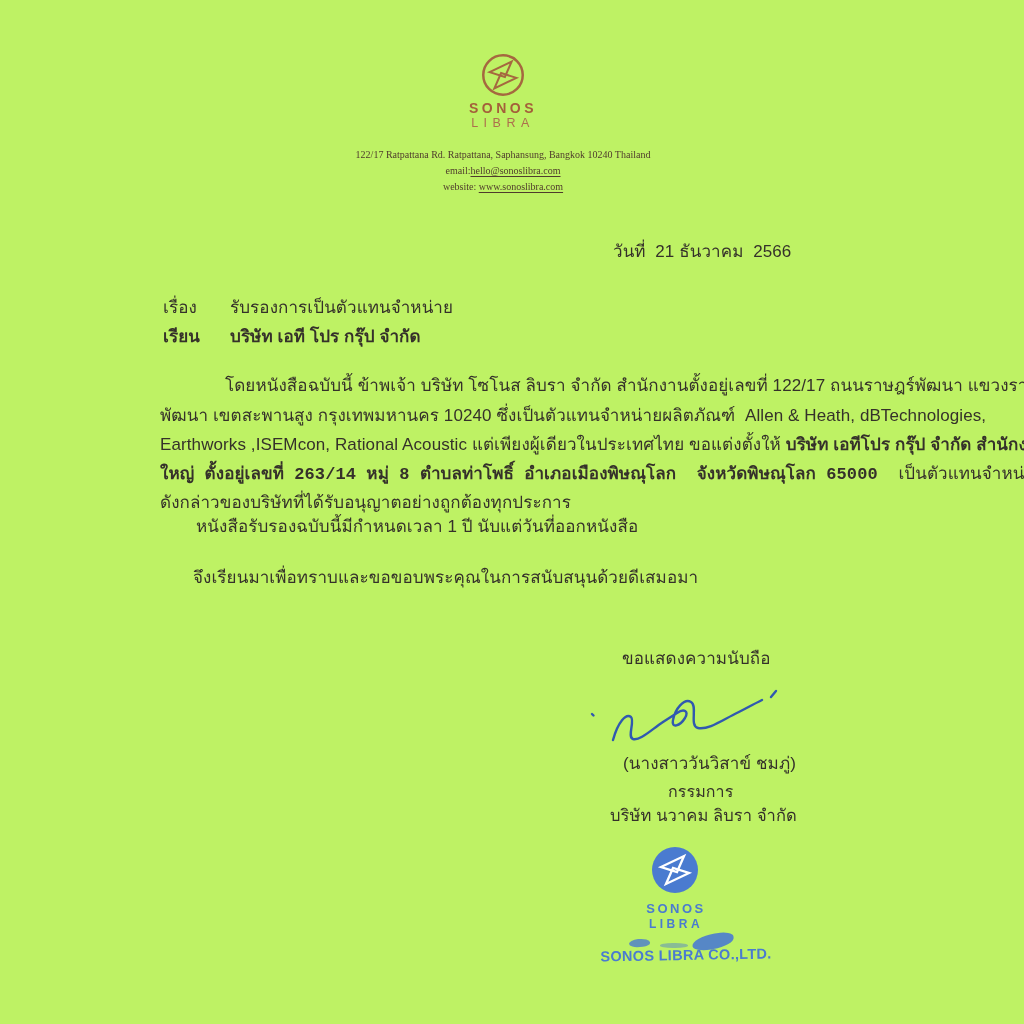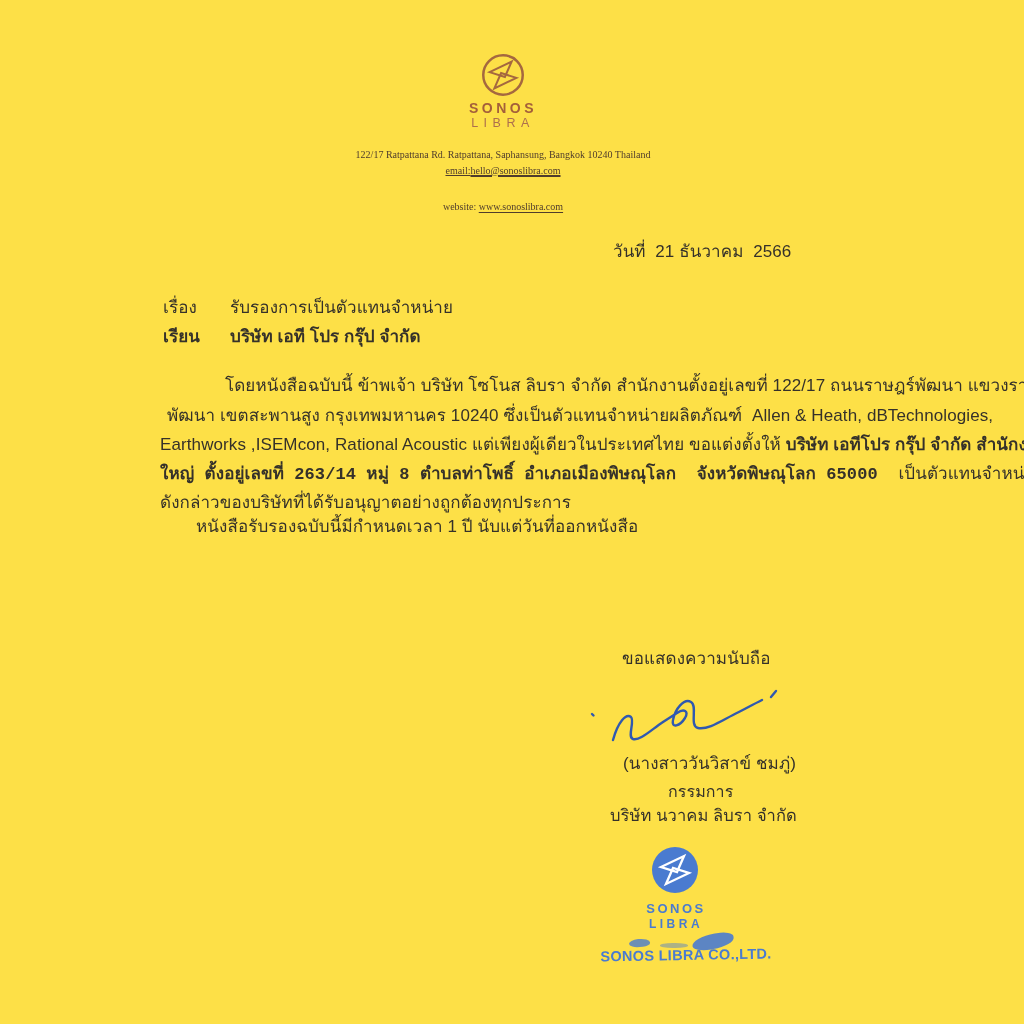--- a/index.html
+++ b/index.html
@@ -1,17 +1,17 @@
 <!DOCTYPE html>
 <html><head>
 <meta charset="utf-8">
 <style>
   html,body{margin:0;padding:0;background:#e9e9e9;}
   .page{
-    position:relative;width:1024px;height:1024px;background:#fde047;
+    position:relative;width:1024px;height:1024px;background:#bef264;
     font-family:"Liberation Sans", sans-serif;color:#333028;overflow:hidden;
     margin:0 auto;
   }
   .abs{position:absolute;}
   .line{white-space:pre;font-size:17px;color:#35312a;letter-spacing:.1px;}
   .b{font-weight:bold;}
   .center{text-align:center;}
   
   .brand1{font-size:14px;font-weight:bold;letter-spacing:3.5px;color:#a45f3a;}
   .brand2{font-size:12.5px;font-weight:400;letter-spacing:5.5px;color:#ad6f4d;}
@@ -30,37 +30,38 @@
 
   <svg class="abs" style="left:480px;top:52px;" width="46" height="46" viewBox="0 0 48 48">
     <circle cx="24" cy="24" r="20.6" fill="none" stroke="#a5683f" stroke-width="2.6"></circle>
     <path d="M10 21 L33 10 L26 26 Z" fill="none" stroke="#a5683f" stroke-width="2.1" stroke-linejoin="miter"></path>
     <path d="M38 27 L15 38 L22 22 Z" fill="none" stroke="#a5683f" stroke-width="2.1" stroke-linejoin="miter"></path>
   </svg>
   <div class="abs center brand1" style="left:403px;top:100px;width:200px;">SONOS</div>
   <div class="abs center brand2" style="left:403px;top:116px;width:200px;">LIBRA</div>
 
   <div class="abs center addr" style="left:203px;top:149px;width:600px;">122/17 Ratpattana Rd. Ratpattana, Saphansung, Bangkok 10240 Thailand</div>
-  <div class="abs center addr" style="left:203px;top:165px;width:600px;text-decoration:underline;"><span>email:</span><u>hello@sonoslibra.com</u></div>
-  <div class="abs center addr" style="left:203px;top:181px;width:600px;margin-top:20px;"><span>website: </span><u>www.sonoslibra.com</u></div>
+  <div class="abs center addr" style="left:203px;top:165px;width:600px;"><span>email:</span><u>hello@sonoslibra.com</u></div>
+  <div class="abs center addr" style="left:203px;top:181px;width:600px;"><span>website: </span><u>www.sonoslibra.com</u></div>
 
   <div class="abs line" style="left:613px;top:237px;">วันที่  21 ธันวาคม  2566</div>
 
   <div class="abs line" style="left:163px;top:293px;">เรื่อง</div>
   <div class="abs line" style="left:230px;top:293px;">รับรองการเป็นตัวแทนจำหน่าย</div>
   <div class="abs line" style="left:163px;top:322px;font-weight:bold;">เรียน</div>
   <div class="abs line" style="left:230px;top:322px;font-weight:bold;">บริษัท เอที โปร กรุ๊ป จำกัด</div>
 
   <div class="abs line" style="left:225px;top:371px;">โดยหนังสือฉบับนี้ ข้าพเจ้า บริษัท โซโนส ลิบรา จำกัด สำนักงานตั้งอยู่เลขที่ 122/17 ถนนราษฎร์พัฒนา แขวงราษฎร์</div>
-  <div class="abs line" style="left:160px;top:401px;margin-left:7px;">พัฒนา เขตสะพานสูง กรุงเทพมหานคร 10240 ซึ่งเป็นตัวแทนจำหน่ายผลิตภัณฑ์  Allen &amp; Heath, dBTechnologies,</div>
+  <div class="abs line" style="left:160px;top:401px;">พัฒนา เขตสะพานสูง กรุงเทพมหานคร 10240 ซึ่งเป็นตัวแทนจำหน่ายผลิตภัณฑ์  Allen &amp; Heath, dBTechnologies,</div>
   <div class="abs line" style="left:160px;top:430px;"><span>Earthworks ,ISEMcon, Rational Acoustic แต่เพียงผู้เดียวในประเทศไทย ขอแต่งตั้งให้ </span><span class="b">บริษัท เอทีโปร กรุ๊ป จำกัด สำนักงาน</span></div>
   <div class="abs line" style="left:160px;top:459px;font-family:Liberation Mono, monospace;"><span class="b">ใหญ่ ตั้งอยู่เลขที่ 263/14 หมู่ 8 ตำบลท่าโพธิ์ อำเภอเมืองพิษณุโลก  จังหวัดพิษณุโลก 65000</span><span>  เป็นตัวแทนจำหน่ายสินค้า</span></div>
   <div class="abs line" style="left:160px;top:488px;">ดังกล่าวของบริษัทที่ได้รับอนุญาตอย่างถูกต้องทุกประการ</div>
 
   <div class="abs line" style="left:196px;top:512px;">หนังสือรับรองฉบับนี้มีกำหนดเวลา 1 ปี นับแต่วันที่ออกหนังสือ</div>
+  <div class="abs line" style="left:193px;top:563px;">จึงเรียนมาเพื่อทราบและขอขอบพระคุณในการสนับสนุนด้วยดีเสมอมา</div>
 
   <div class="abs line" style="left:622px;top:644px;">ขอแสดงความนับถือ</div>
 
   <svg class="abs sig" style="left:585px;top:688px;" width="210" height="64" viewBox="0 0 210 64">
     <path d="M7 26 l1.5 1.5"></path>
     <path d="M28 52 C 33 34, 41 25, 46 29 C 50 33, 42 49, 48 51 C 55 53, 66 42, 78 34 L 92 25
              C 99 20, 104 23, 100 30 C 95 38, 86 41, 88 32 C 90 21, 99 10, 106 14
              C 113 18, 104 38, 113 40 C 123 42, 136 33, 148 27 C 158 22, 167 17, 177 12"></path>
     <path d="M186 9 L 191 3"></path>
   </svg>

